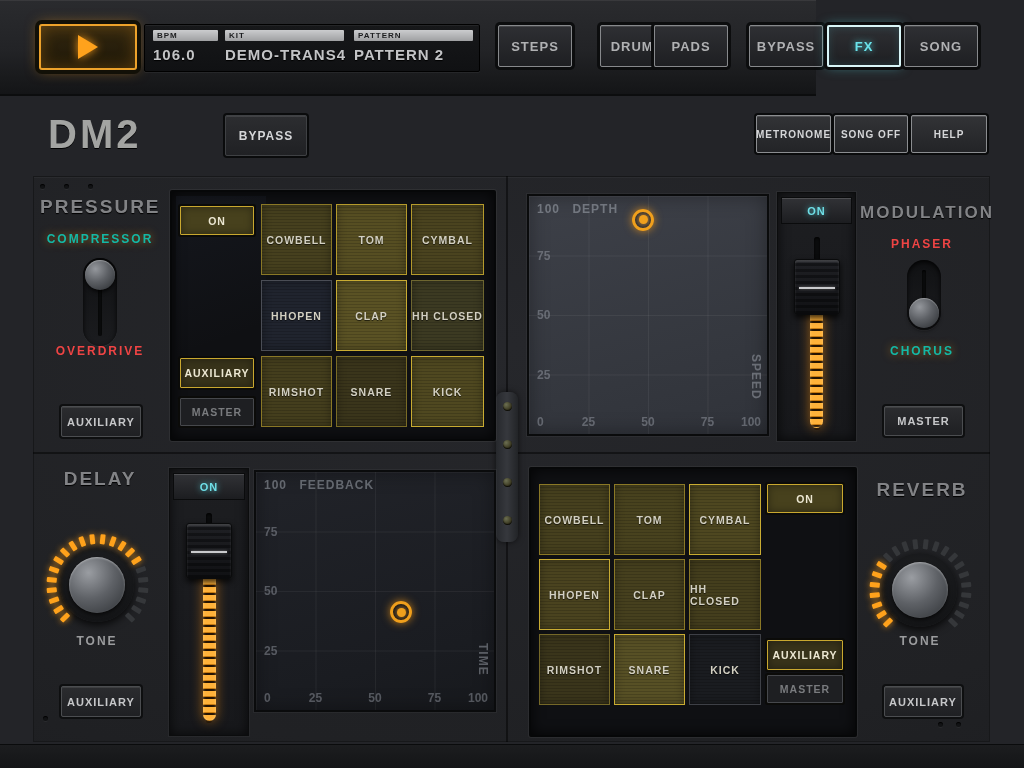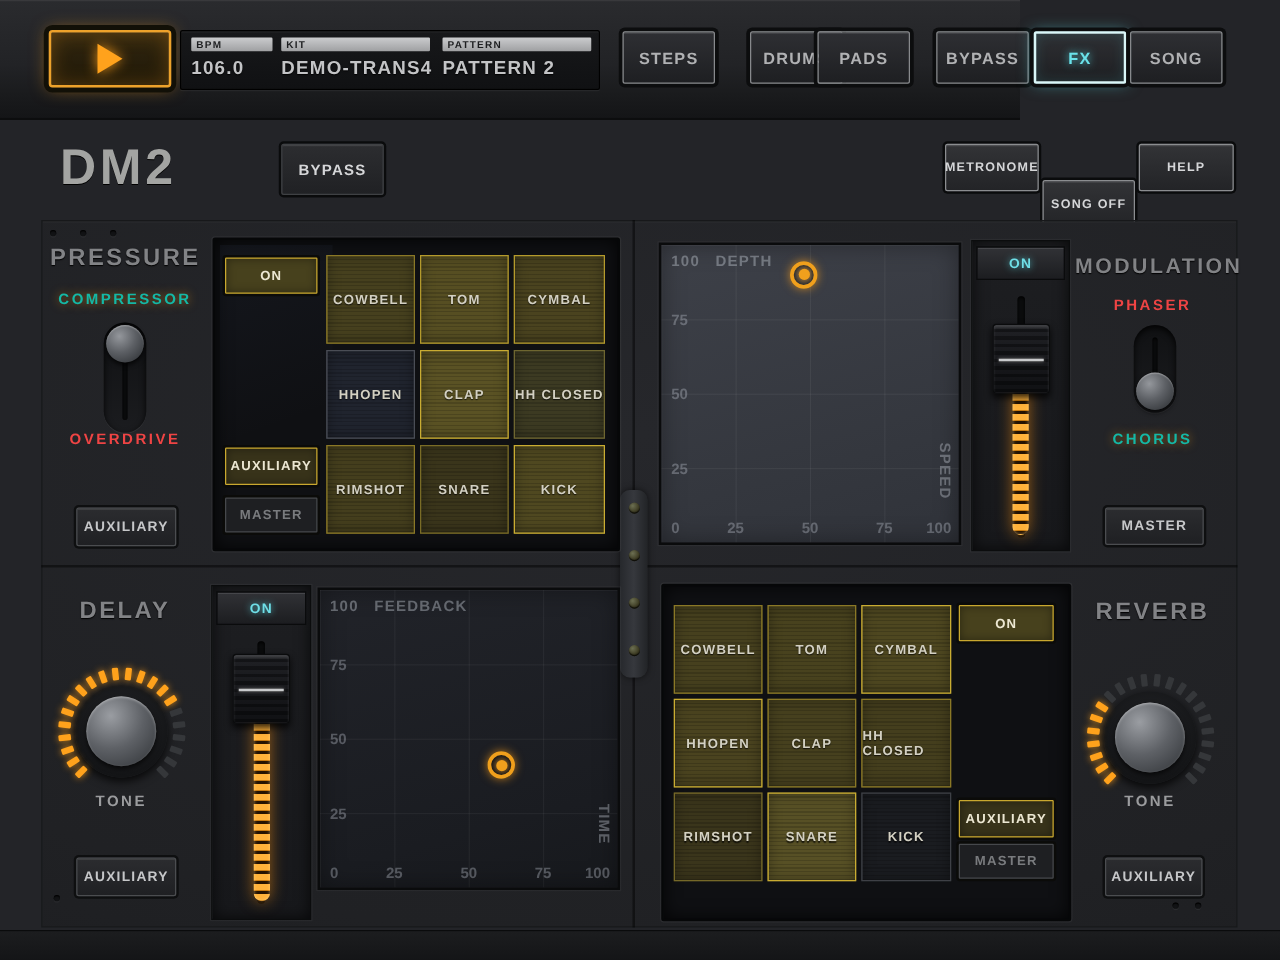--- a/index.html
+++ b/index.html
@@ -49,21 +49,21 @@
     text-shadow:0 1px 0 #000;font-stretch:condensed;}
   .hdr-btn{position:absolute;cursor:pointer;border-radius:2px;
     background:linear-gradient(#2c2d30,#202124);
     border:1px solid #3f4144;box-shadow:0 0 0 2px #0a0b0c,inset 0 1px 0 rgba(255,255,255,.1);
     color:#d5d6d8;font-weight:bold;display:flex;align-items:center;justify-content:center;
     letter-spacing:1px;}
   .bypass{left:225px;top:115px;width:82px;height:41px;font-size:12px;}
   .util-btn{border:1px solid #8b8d90;background:linear-gradient(#323336,#232427);
     box-shadow:0 0 0 2px #0a0b0c,inset 0 1px 0 rgba(255,255,255,.14);font-size:10px;}
   .metronome{left:756px;top:115px;width:75px;height:38px;}
-  .songoff{left:834px;top:115px;width:74px;height:38px;margin-top:29px;}
+  .songoff{left:834px;top:115px;width:74px;height:38px;}
   .help{left:911px;top:115px;width:76px;height:38px;}
 
   
   .fx-area{position:absolute;left:33px;top:176px;width:957px;height:566px;
     background:radial-gradient(130% 120% at 50% 30%, #26272b 0%, #202124 60%, #1a1b1e 100%);
     border:1px solid #17181a;box-shadow:inset 0 1px 0 rgba(255,255,255,.04);}
   .seam-v{position:absolute;left:506px;top:176px;width:2px;height:566px;background:rgba(0,0,0,.45);}
   .seam-h{position:absolute;left:33px;top:452px;width:957px;height:2px;background:rgba(0,0,0,.45);}
   .center-strip{position:absolute;left:496px;top:392px;width:22px;height:150px;border-radius:8px;
     background:linear-gradient(90deg,#26282c,#36383d 50%,#222427);box-shadow:0 0 6px rgba(0,0,0,.6);}
@@ -286,21 +286,21 @@
 
   <div class="sec-title" style="left:860px;top:203px;width:125px;font-size:17px">MODULATION</div>
   <div class="opt-label opt-off" style="left:862px;top:237px;width:120px">PHASER</div>
   <div class="toggle" style="left:907px;top:260px;height:70px">
     <div class="tg-slot"></div>
     <div class="tg-knob" style="top: 38px;"></div>
   </div>
   <div class="opt-label opt-on" style="left:862px;top:344px;width:120px">CHORUS</div>
   <div class="aux-btn" style="left:884px;top:406px;width:79px;height:30px">MASTER</div>
 
-  <div class="sec-title" style="left:50px;top:478px;width:100px">DELAY</div>
+  <div class="sec-title" style="left:50px;top:468px;width:100px">DELAY</div>
   <div class="knob-wrap" style="left:45px;top:533px">
     <div class="knob-face"></div>
   <i class="arc-tick lit" style="transform: rotate(-135deg) translateY(-46px);"></i>
       <i class="arc-tick lit" style="transform: rotate(-122.143deg) translateY(-46px);"></i>
       <i class="arc-tick lit" style="transform: rotate(-109.286deg) translateY(-46px);"></i>
       <i class="arc-tick lit" style="transform: rotate(-96.4286deg) translateY(-46px);"></i>
       <i class="arc-tick lit" style="transform: rotate(-83.5714deg) translateY(-46px);"></i>
       <i class="arc-tick lit" style="transform: rotate(-70.7143deg) translateY(-46px);"></i>
       <i class="arc-tick lit" style="transform: rotate(-57.8571deg) translateY(-46px);"></i>
       <i class="arc-tick lit" style="transform: rotate(-45deg) translateY(-46px);"></i>

